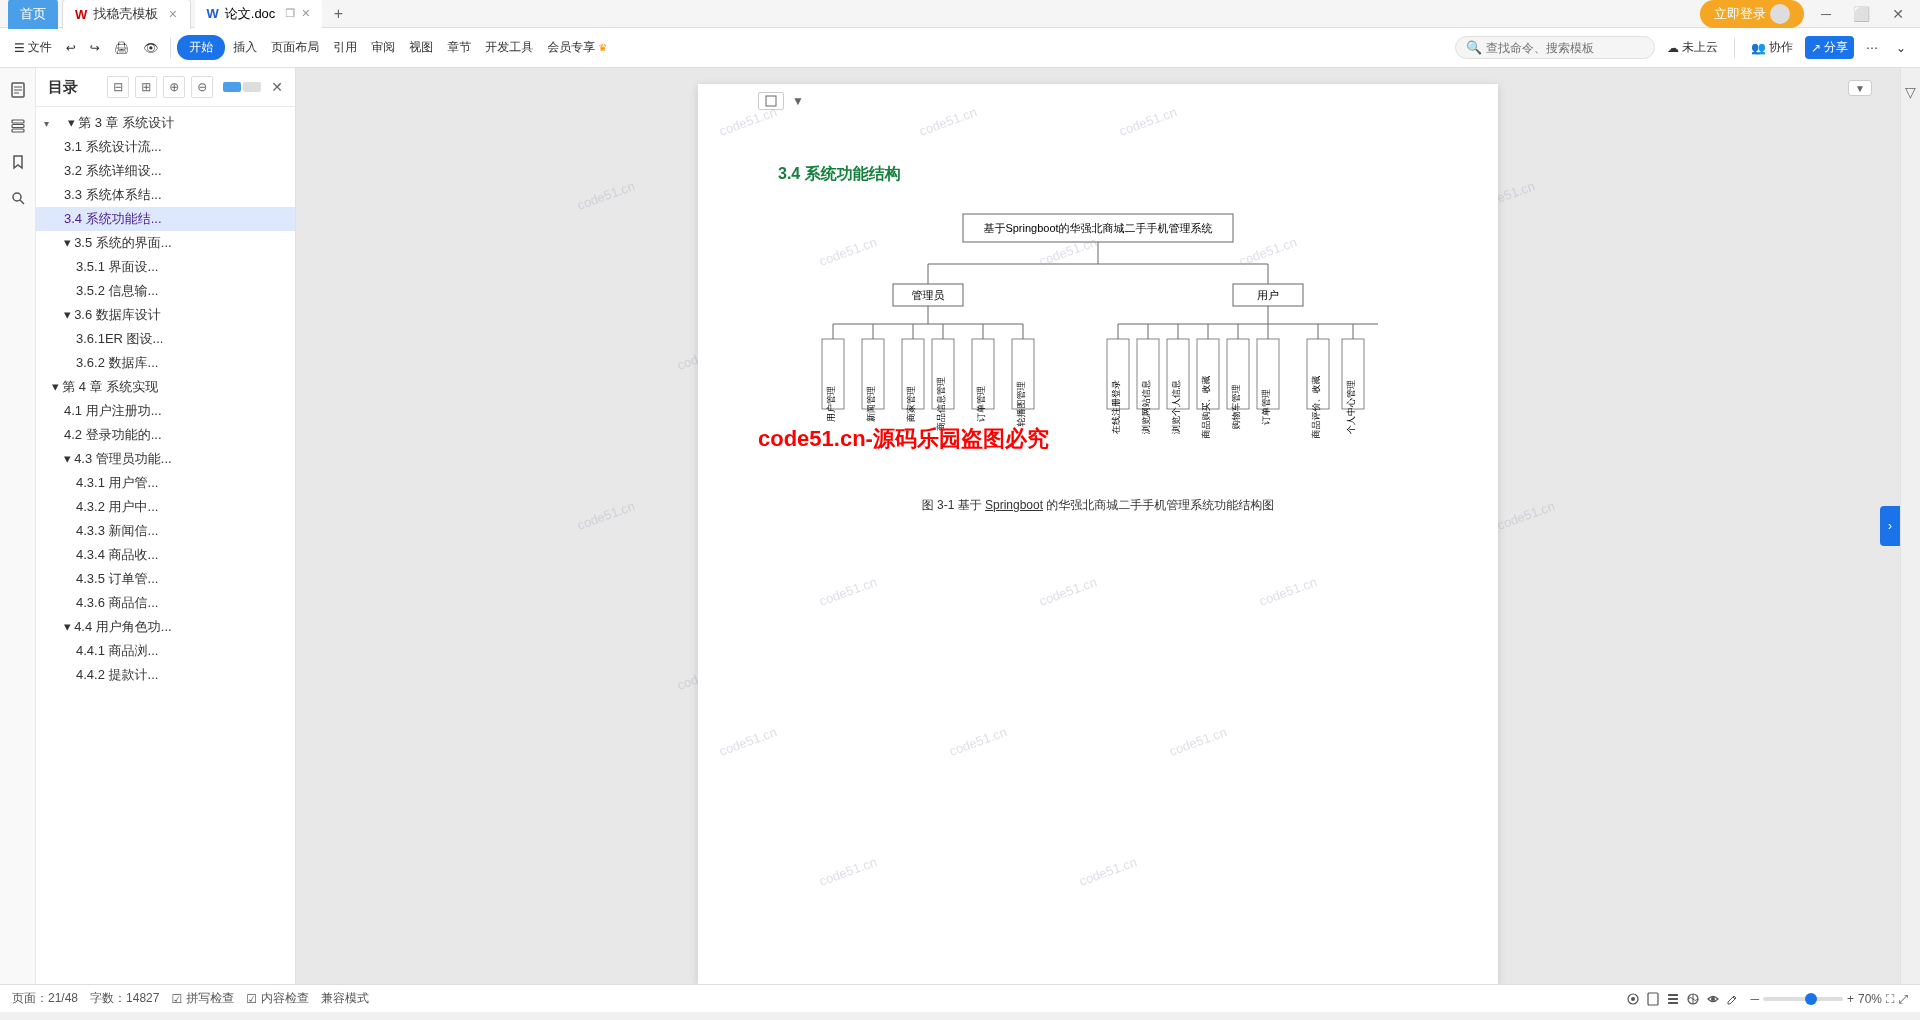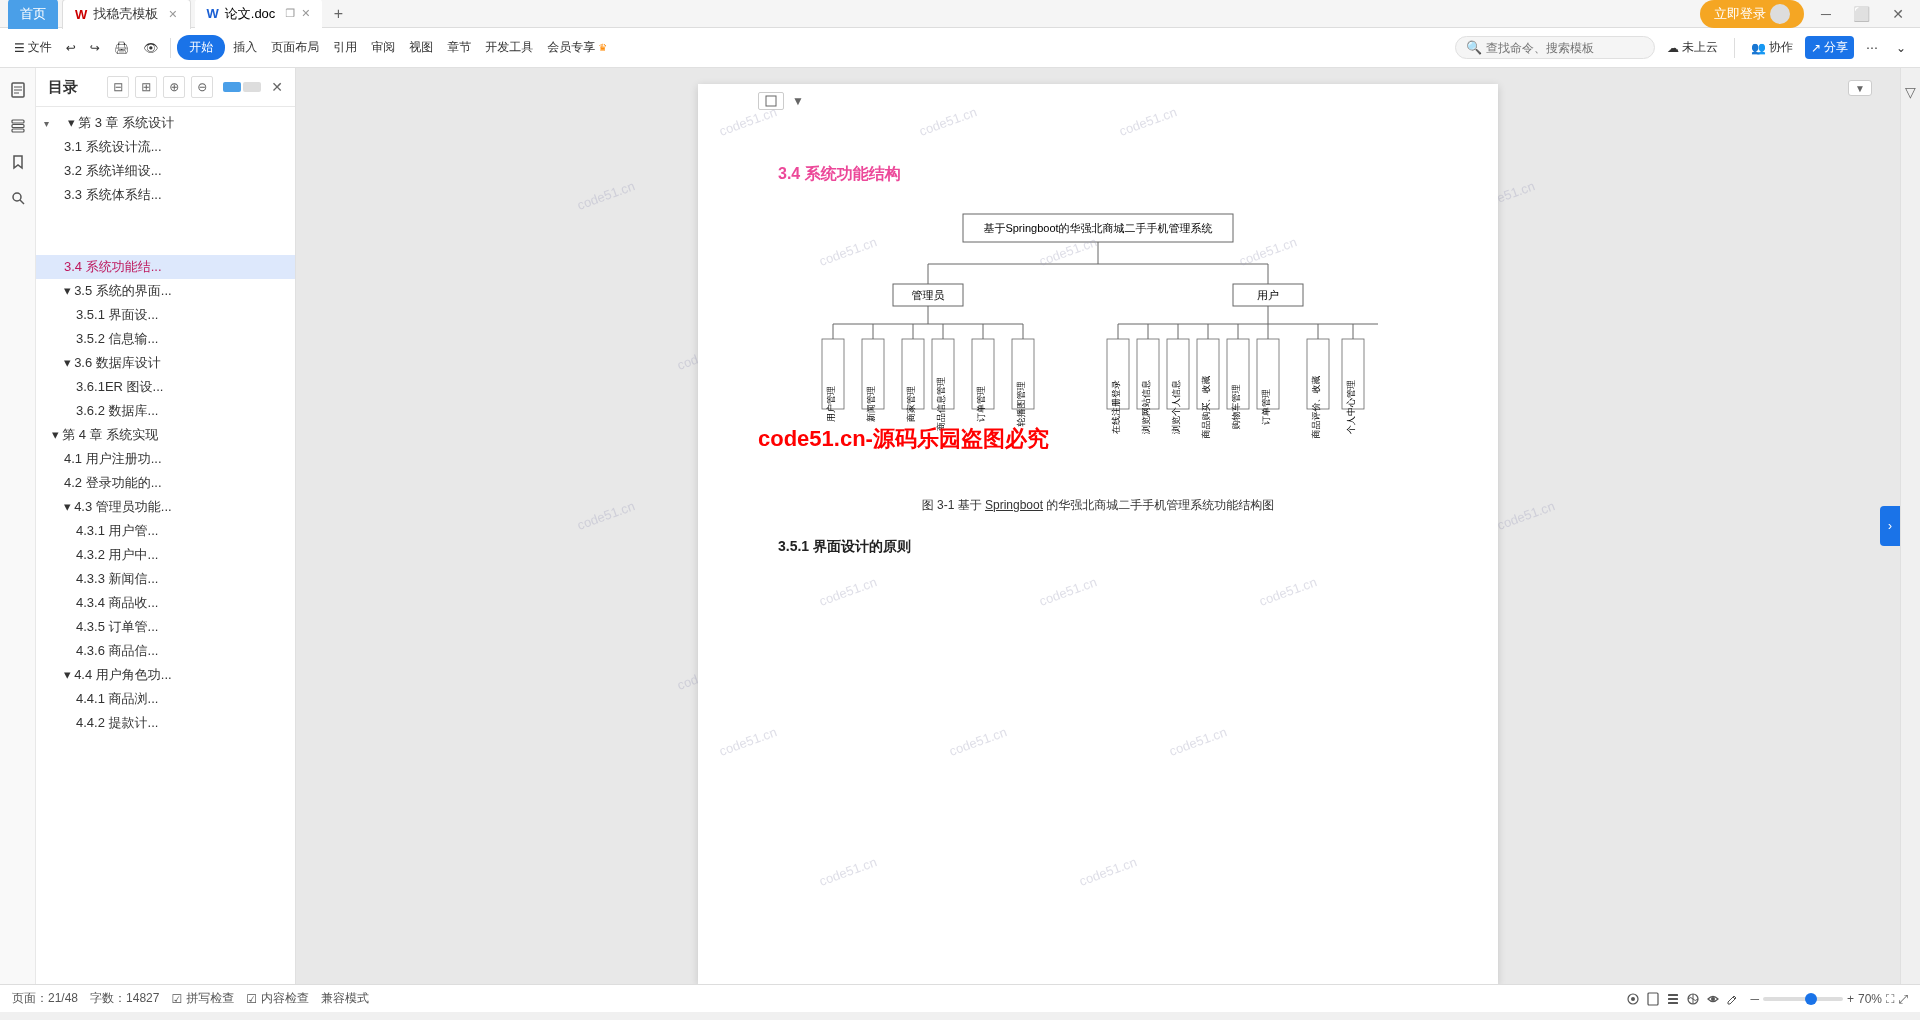--- a/index.html
+++ b/index.html
@@ -26,36 +26,36 @@
     .search-box input { border: none; background: transparent; font-size: 12px; outline: none; width: 150px; }
 
     
     .sidebar { width: 260px; background: white; border-right: 1px solid #e0e0e0; display: flex; flex-direction: column; flex-shrink: 0; }
     .sidebar-header { display: flex; align-items: center; justify-content: space-between; padding: 8px 12px; border-bottom: 1px solid #e8e8e8; }
     .sidebar-title { font-size: 15px; font-weight: bold; color: #333; }
     .sidebar-icons { display: flex; gap: 6px; align-items: center; }
     .s-icon { width: 22px; height: 22px; display: flex; align-items: center; justify-content: center; cursor: pointer; color: #666; font-size: 12px; border: 1px solid #ddd; border-radius: 2px; }
     .sidebar-content { flex: 1; overflow-y: auto; padding: 4px 0; }
     .toc-item { display: flex; align-items: center; padding: 3px 8px; cursor: pointer; font-size: 13px; color: #333; gap: 4px; }
-    .toc-item.active { background: #dde8fc; color: #be185d; margin-top: 48px; }
+    .toc-item.active { background: #dde8fc; color: #4c1d95; }
     .toc-item .indent1 { margin-left: 8px; }
     .toc-item .indent2 { margin-left: 20px; }
     .toc-item .indent3 { margin-left: 32px; }
     .toc-toggle { color: #666; font-size: 10px; width: 12px; }
 
     
     .left-icons { width: 36px; background: #f9f9f9; border-right: 1px solid #e8e8e8; display: flex; flex-direction: column; align-items: center; padding-top: 8px; gap: 8px; }
     .l-icon { width: 28px; height: 28px; display: flex; align-items: center; justify-content: center; cursor: pointer; color: #555; border-radius: 4px; }
 
     
     .content { flex: 1; background: #e8e8e8; display: flex; justify-content: center; overflow-y: auto; position: relative; }
     .page { background: white; width: 800px; min-height: 900px; margin: 16px auto; padding: 60px 80px; box-shadow: 0 2px 8px rgba(0,0,0,0.15); position: relative; }
 
     
-    .doc-section-title { font-size: 16px; font-weight: bold; margin-bottom: 12px; color: #ec4899; }
+    .doc-section-title { font-size: 16px; font-weight: bold; margin-bottom: 12px; color: #15803d; }
     .doc-subsection-title { font-size: 14px; font-weight: bold; margin: 16px 0 8px; color: #222; }
     .doc-para { font-size: 13px; line-height: 1.8; color: #333; text-indent: 2em; margin-bottom: 8px; }
     .underline { text-decoration: underline; }
 
     
     .diagram-container { display: flex; flex-direction: column; align-items: center; margin: 24px 0; }
     .diagram-caption { font-size: 12px; color: #333; margin-top: 8px; text-align: center; }
 
     
     .page-watermarks { position: absolute; top: 0; left: 0; right: 0; bottom: 0; pointer-events: none; overflow: hidden; z-index: 1; }
@@ -437,21 +437,20 @@
           <text transform="translate(511,198) rotate(-90)" text-anchor="middle" font-size="9" font-family="Microsoft YaHei,sans-serif">商品评价、收藏</text>
 
           <rect x="534" y="130" width="22" height="70" fill="white" stroke="#666" stroke-width="0.8"></rect>
           <text transform="translate(546,198) rotate(-90)" text-anchor="middle" font-size="9" font-family="Microsoft YaHei,sans-serif">个人中心管理</text>
         </svg>
         <p class="diagram-caption">
           图 3-1 基于 <span class="underline">Springboot</span> 的华强北商城二手手机管理系统功能结构图
         </p>
       </div>
 
-      <div class="doc-subsection-title">3.5.1 界面设计的原则</div>
     </div>
 
     <div class="float-btn">
       <span>›</span>
     </div>
   </div>
 
   <div class="right-panel">
     <div style="margin-top:16px;display:flex;flex-direction:column;align-items:center;gap:4px;">
       <div style="font-size:14px;color:#666;cursor:pointer;">▽</div>

